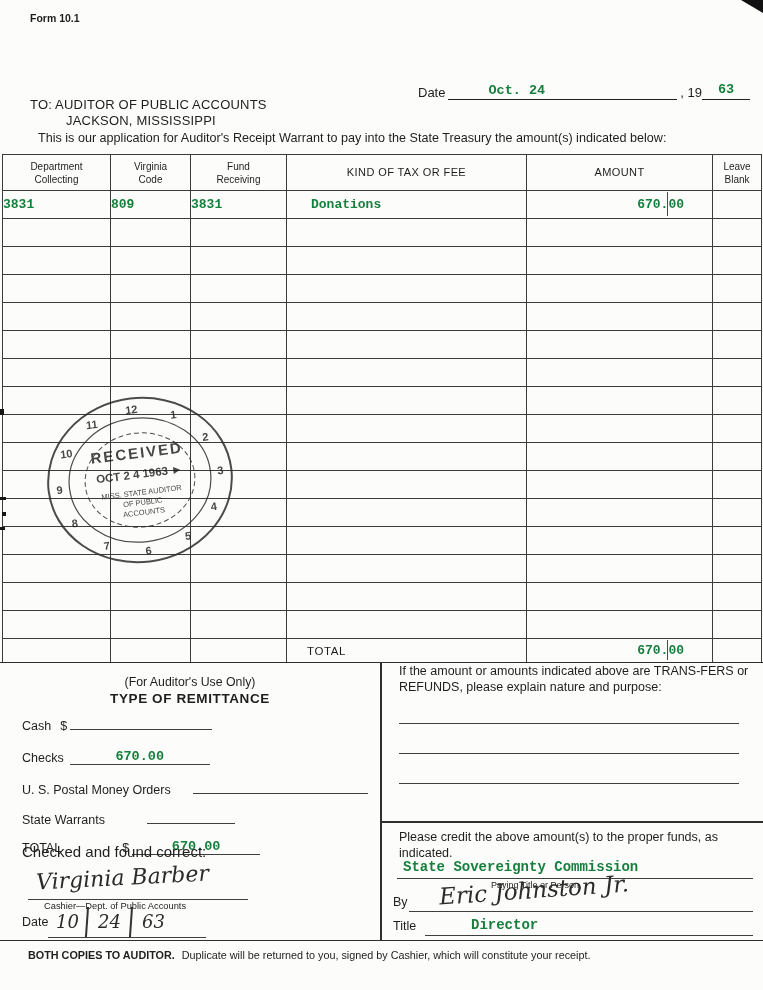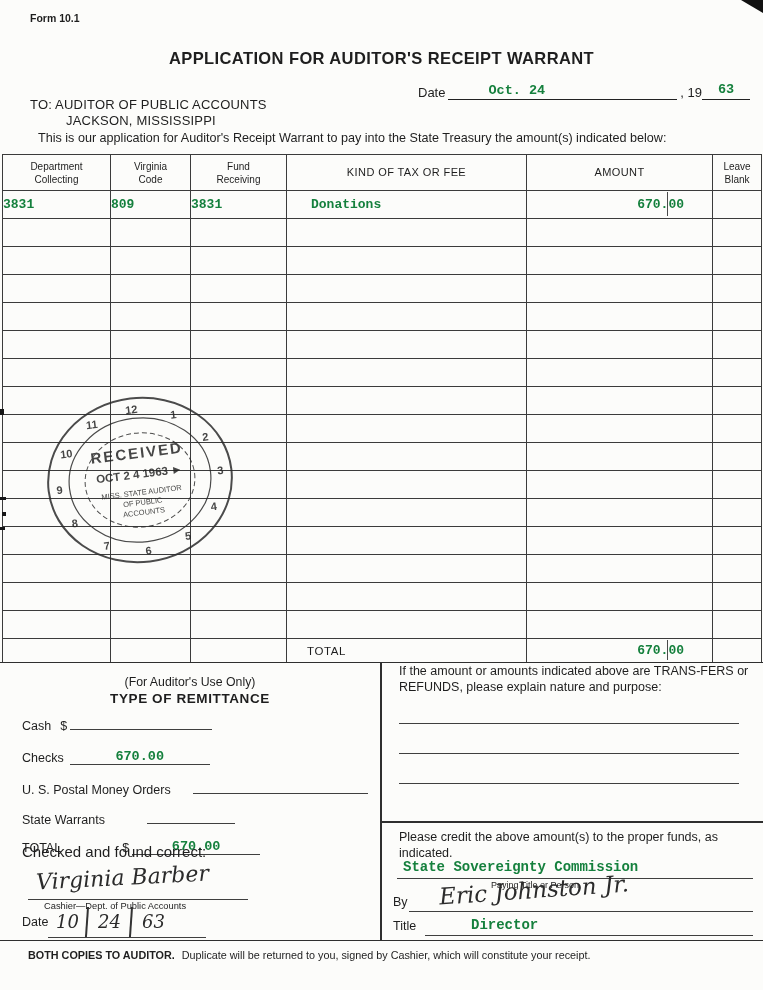--- a/index.html
+++ b/index.html
@@ -46,21 +46,20 @@
   .note{font-size:12.5px;line-height:1.3}
   .footer-text{top:949px;left:28px;font-size:10.8px}
   .speck{background:#161616}
 </style>
 </head>
 <body>
 
 <div class="page">
 
   <div class="abs form-number">Form 10.1</div>
-  <div class="abs title">APPLICATION FOR AUDITOR'S RECEIPT WARRANT</div>
 
   <div class="abs date-line">
     <span>Date</span>
     <span class="date-fill"><span class="typed">Oct. 24</span></span>
     <span>, 19</span>
     <span class="year-fill typed">63</span>
   </div>
 
   <div class="abs to-block">
     <div>TO: AUDITOR OF PUBLIC ACCOUNTS</div>

